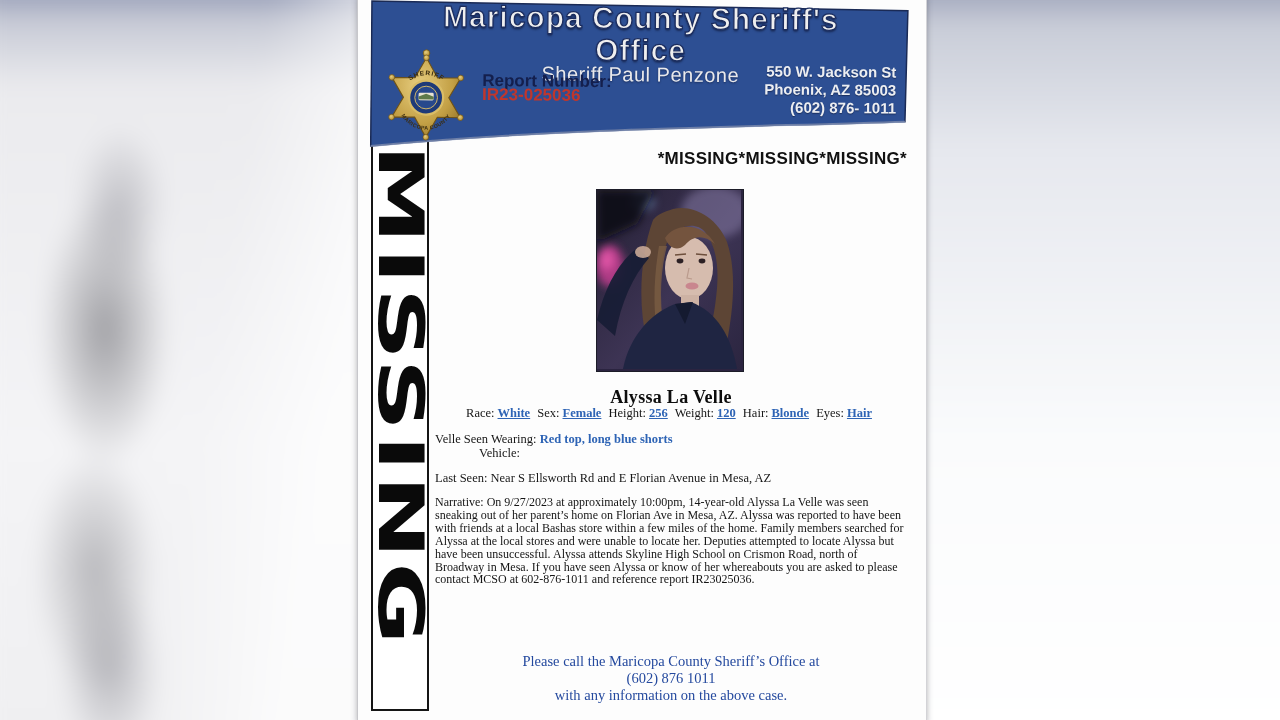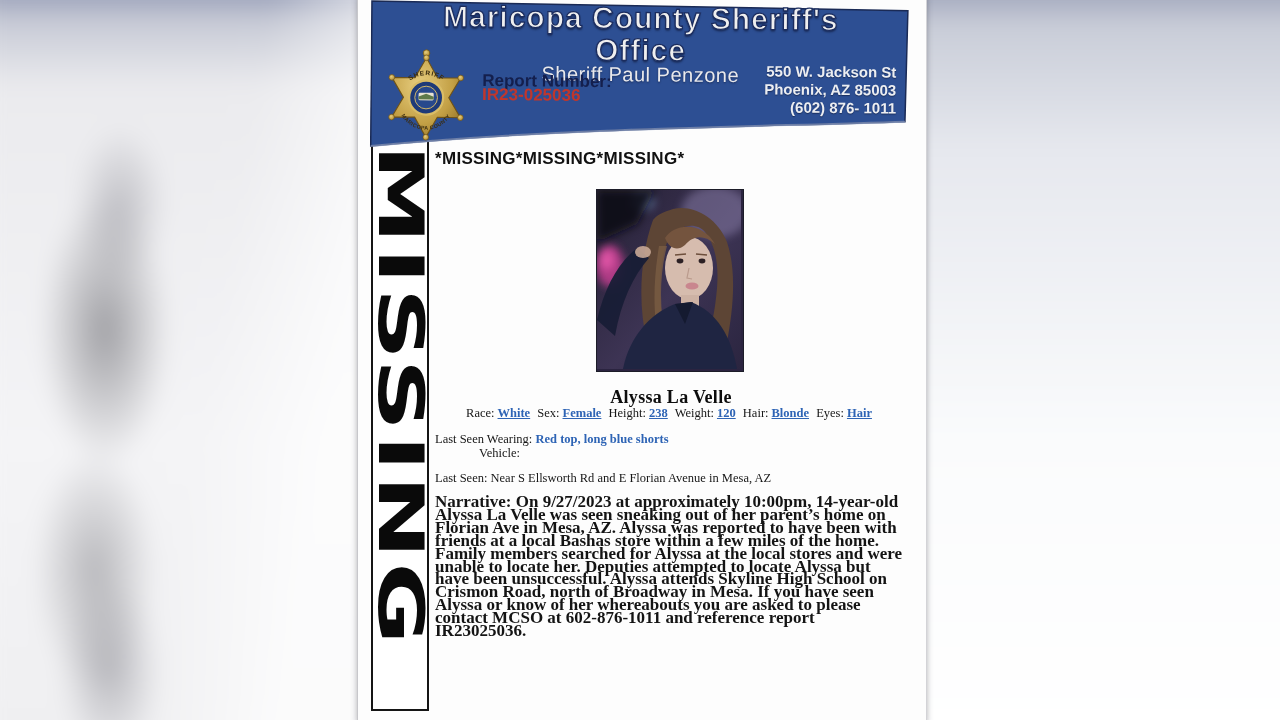--- a/index.html
+++ b/index.html
@@ -81,21 +81,21 @@
     font-family:"Liberation Sans", sans-serif;font-weight:bold;
     font-size:17px;line-height:14px;
   }
   .band .report .rlabel{color:#141f4d;}
   .band .report .rvalue{color:var(--report-red,#c0362c);}
   .badge{position:absolute;left:8px;top:49px;width:96px;height:104px;}
 
   
   .content{position:absolute;left:77px;top:0;width:472px;height:726px;}
   .alert-title{
-    position:absolute;left:0;top:152px;width:100%;text-align:left;
+    position:absolute;left:0;top:152px;width:100%;text-align:right;
     font-family:"Liberation Sans", sans-serif;font-weight:bold;
     font-size:17px;letter-spacing:.3px;color:#111;
   }
   .photo-frame{
     position:absolute;left:161px;top:192px;width:146px;height:181px;
     border:1px solid #1c1c28;background:#2b2440;
   }
   .person-name{
     position:absolute;left:0;top:390px;width:100%;text-align:center;
     font-weight:bold;font-size:18px;color:#0d0d0d;letter-spacing:.3px;
@@ -110,21 +110,21 @@
     margin-top:48px;
   }
   .stats-line .lbl{margin-right:3px;}
   .line-left{position:absolute;left:0;width:100%;font-size:12.5px;color:#161616;}
   .lsw{top:435px;}
   .lsw .blue-val{color:var(--link-blue,#2e64b5);font-weight:bold;}
   .vehicle{top:449px;margin-left:44px;}
   .last-seen{top:474px;}
   .narrative{
     position:absolute;left:0;top:499px;width:471px;
-    font-size:17px;line-height:12.9px;color:#141414;text-align:left;font-weight:bold;
+    font-size:12px;line-height:12.9px;color:#141414;text-align:left;
   }
   .footer-call{
     position:absolute;left:0;top:656px;width:100%;text-align:center;
     font-size:14.5px;line-height:17.2px;color:var(--footer-blue,#24499e);
   }
 </style>
 </head>
 <body>
 
 <div class="stage">
@@ -175,35 +175,40 @@
           <path d="M0,130 C8,96 22,72 40,58 L52,68 C36,86 24,112 18,146 Z" fill="#181d36" opacity="0.95"></path>
           <ellipse cx="46" cy="62" rx="8" ry="6" fill="#c9a896" opacity="0.9"></ellipse>
         </svg>
       </div>
 
       <div class="person-name">Alyssa La Velle</div>
 
       <div class="stats-line">
         <span class="lbl">Race:</span><span class="val">White</span>
         <span class="lbl">Sex:</span><span class="val">Female</span>
-        <span class="lbl">Height:</span><span class="val">238</span>
+        <span class="lbl">Height:</span><span class="val">256</span>
         <span class="lbl">Weight:</span><span class="val">120</span>
         <span class="lbl">Hair:</span><span class="val">Blonde</span>
         <span class="lbl">Eyes:</span><span class="val">Hair</span>
       </div>
 
       <div class="line-left lsw">
-        <span>Last Seen Wearing:</span>
+        <span>Velle Seen Wearing:</span>
         <span class="blue-val">Red top, long blue shorts</span>
       </div>
       <div class="line-left vehicle">Vehicle:</div>
       <div class="line-left last-seen">Last Seen: Near S Ellsworth Rd and E Florian Avenue in Mesa, AZ</div>
 
       <div class="narrative">Narrative: On 9/27/2023 at approximately 10:00pm, 14-year-old Alyssa La Velle was seen sneaking out of her parent’s home on Florian Ave in Mesa, AZ.  Alyssa was reported to have been with friends at a local Bashas store within a few miles of the home. Family members searched for Alyssa at the local stores and were unable to locate her.  Deputies attempted to locate Alyssa but have been unsuccessful. Alyssa attends Skyline High School on Crismon Road, north of Broadway in Mesa. If you have seen Alyssa or know of her whereabouts you are asked to please contact MCSO at 602-876-1011 and reference report IR23025036.</div>
 
+      <div class="footer-call">
+        <div>Please call the Maricopa County Sheriff’s Office at</div>
+        <div>(602) 876 1011</div>
+        <div>with any information on the above case.</div>
+      </div>
     </div>
 
     <div class="band">
       <svg class="band-shape" width="540" height="154" viewBox="0 0 540 154">
         <path d="M1,4 L537,9 L535,120 C440,124 330,127 230,132 C150,136 60,143 1,149 Z" fill="#2d4f93" stroke="#1a2a55" stroke-width="1.5"></path>
         <path d="M535,120 C440,124 330,127 230,132 C150,136 60,143 1,149" fill="none" stroke="#8fa0c6" stroke-width="2" opacity="0.7"></path>
       </svg>
       <div class="org">
         <div>Maricopa County Sheriff's</div>
         <div>Office</div>

